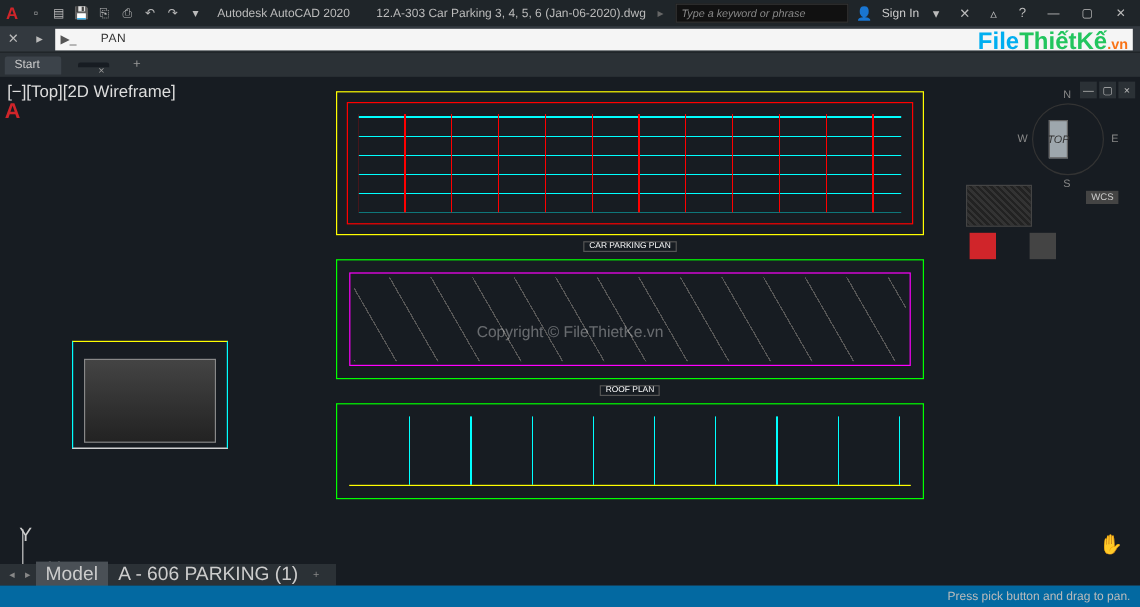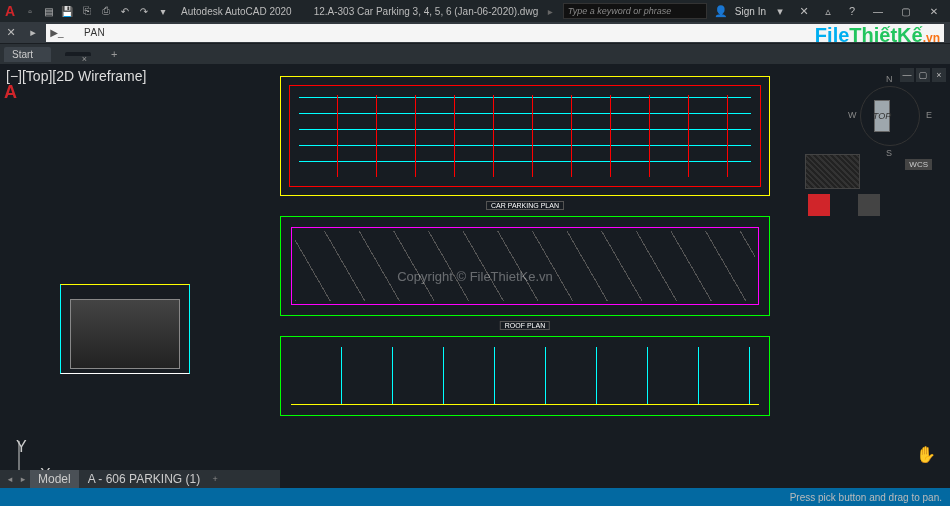--- a/index.html
+++ b/index.html
@@ -73,21 +73,21 @@
     .detail-draw::after { content:""; position: absolute; top: 15px; left: 10px; right: 10px; bottom: 5px; border: 1px solid #888; background: linear-gradient(#444,#222); }
 
     .copyright-wm { position: absolute; top: 50%; left: 50%; transform: translate(-50%,-50%); font-size: 13px; color: rgba(255,255,255,0.35); z-index: 50; text-align: center; }
 
     .vp-ctrl { position: absolute; top: 4px; right: 4px; display: flex; gap: 2px; }
     .vp-btn { width: 14px; height: 14px; background: #2b3136; color: #bbb; font-size: 9px; display: flex; align-items: center; justify-content: center; }
     .pan-cursor { position: absolute; bottom: 24px; right: 14px; font-size: 16px; color: #ccc; }
 
     
     .model-tabs { position: absolute; bottom: 0; left: 0; height: 18px; display: flex; align-items: center; background: #2b3136; gap: 1px; padding-left: 4px; width: 280px; }
-    .mtab { font-size: 12px; padding: 2px 8px; color: #ccc; cursor: pointer; }
+    .mtab { font-size: 16px; padding: 2px 8px; color: #ccc; cursor: pointer; }
     .mtab.active { background: #4a5056; }
     .mtab-nav { width: 12px; font-size: 9px; text-align: center; color: #888; }
 
     
     .statusbar { position: absolute; bottom: 0; left: 0; right: 0; height: 18px; background: #0369a1; display: flex; align-items: center; font-size: 10px; color: #bbb; }
     .status-msg { margin-left: auto; padding-right: 8px; }
   </style>
 </head>
 <body>
 

